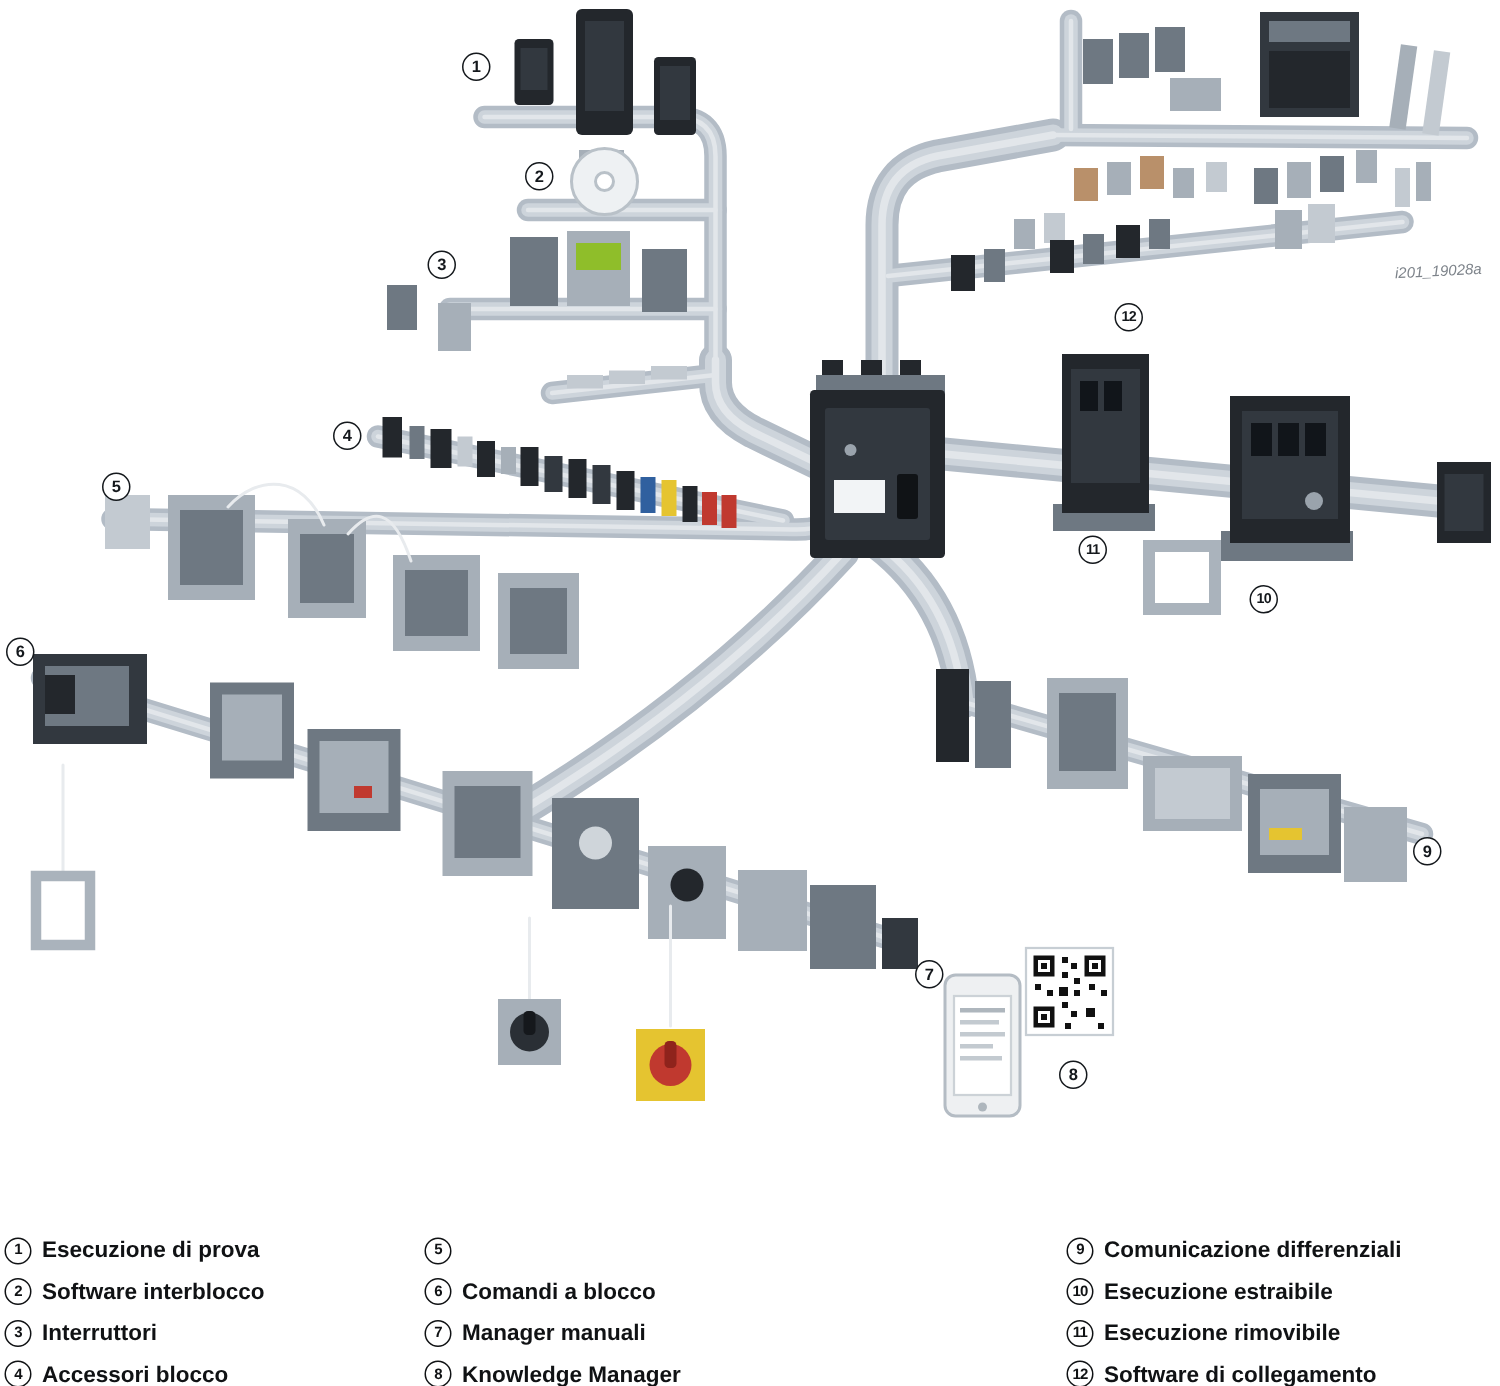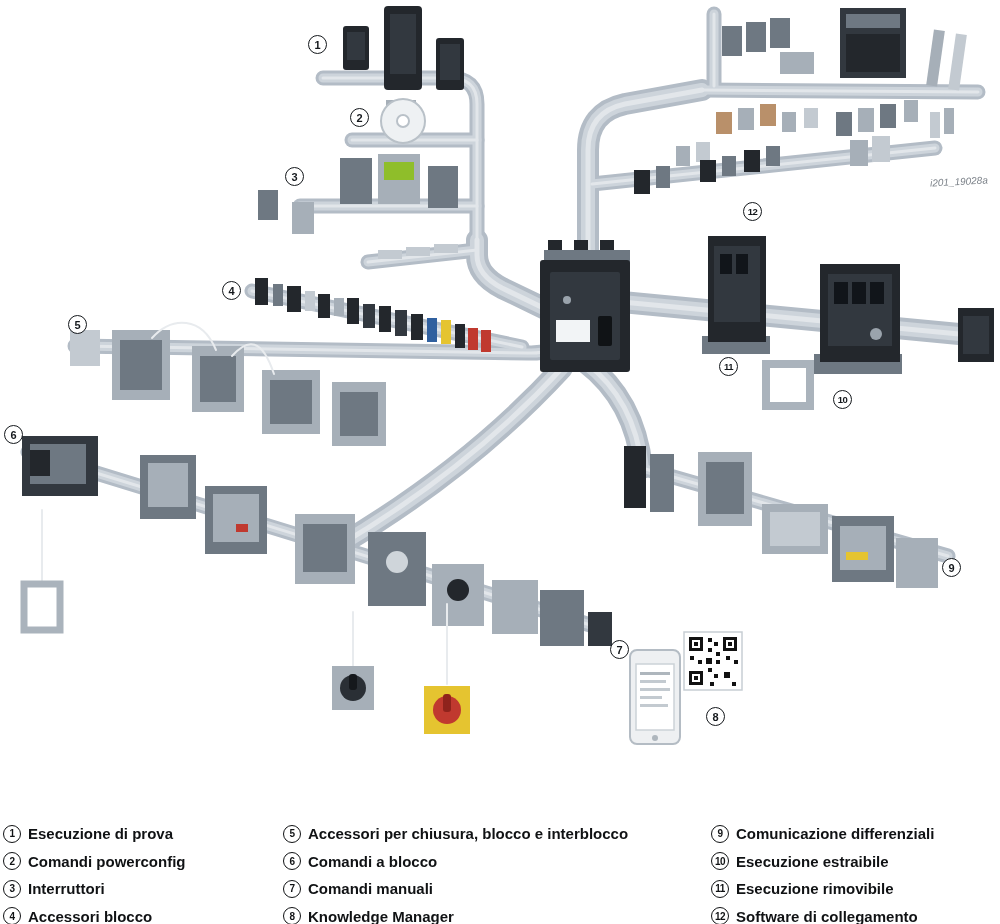--- a/index.html
+++ b/index.html
@@ -367,43 +367,42 @@
   <div class="watermark">i201_19028a</div>
 
   <div class="legend">
     <div class="legend-col c1">
       <div class="legend-item">
         <span class="legend-num">1</span>
         <span>Esecuzione di prova</span>
       </div>
       <div class="legend-item">
         <span class="legend-num">2</span>
-        <span>Comandi powerconfig</span>
+        <span>Software interblocco</span>
       </div>
       <div class="legend-item">
         <span class="legend-num">3</span>
         <span>Interruttori</span>
       </div>
       <div class="legend-item">
         <span class="legend-num">4</span>
         <span>Accessori blocco</span>
       </div>
     </div>
     <div class="legend-col c2">
       <div class="legend-item">
         <span class="legend-num">5</span>
-        <span>Accessori per chiusura, blocco e interblocco</span>
       </div>
       <div class="legend-item">
         <span class="legend-num">6</span>
         <span>Comandi a blocco</span>
       </div>
       <div class="legend-item">
         <span class="legend-num">7</span>
-        <span>Comandi manuali</span>
+        <span>Manager manuali</span>
       </div>
       <div class="legend-item">
         <span class="legend-num">8</span>
         <span>Knowledge Manager</span>
       </div>
     </div>
     <div class="legend-col c3">
       <div class="legend-item">
         <span class="legend-num">9</span>
         <span>Comunicazione differenziali</span>

